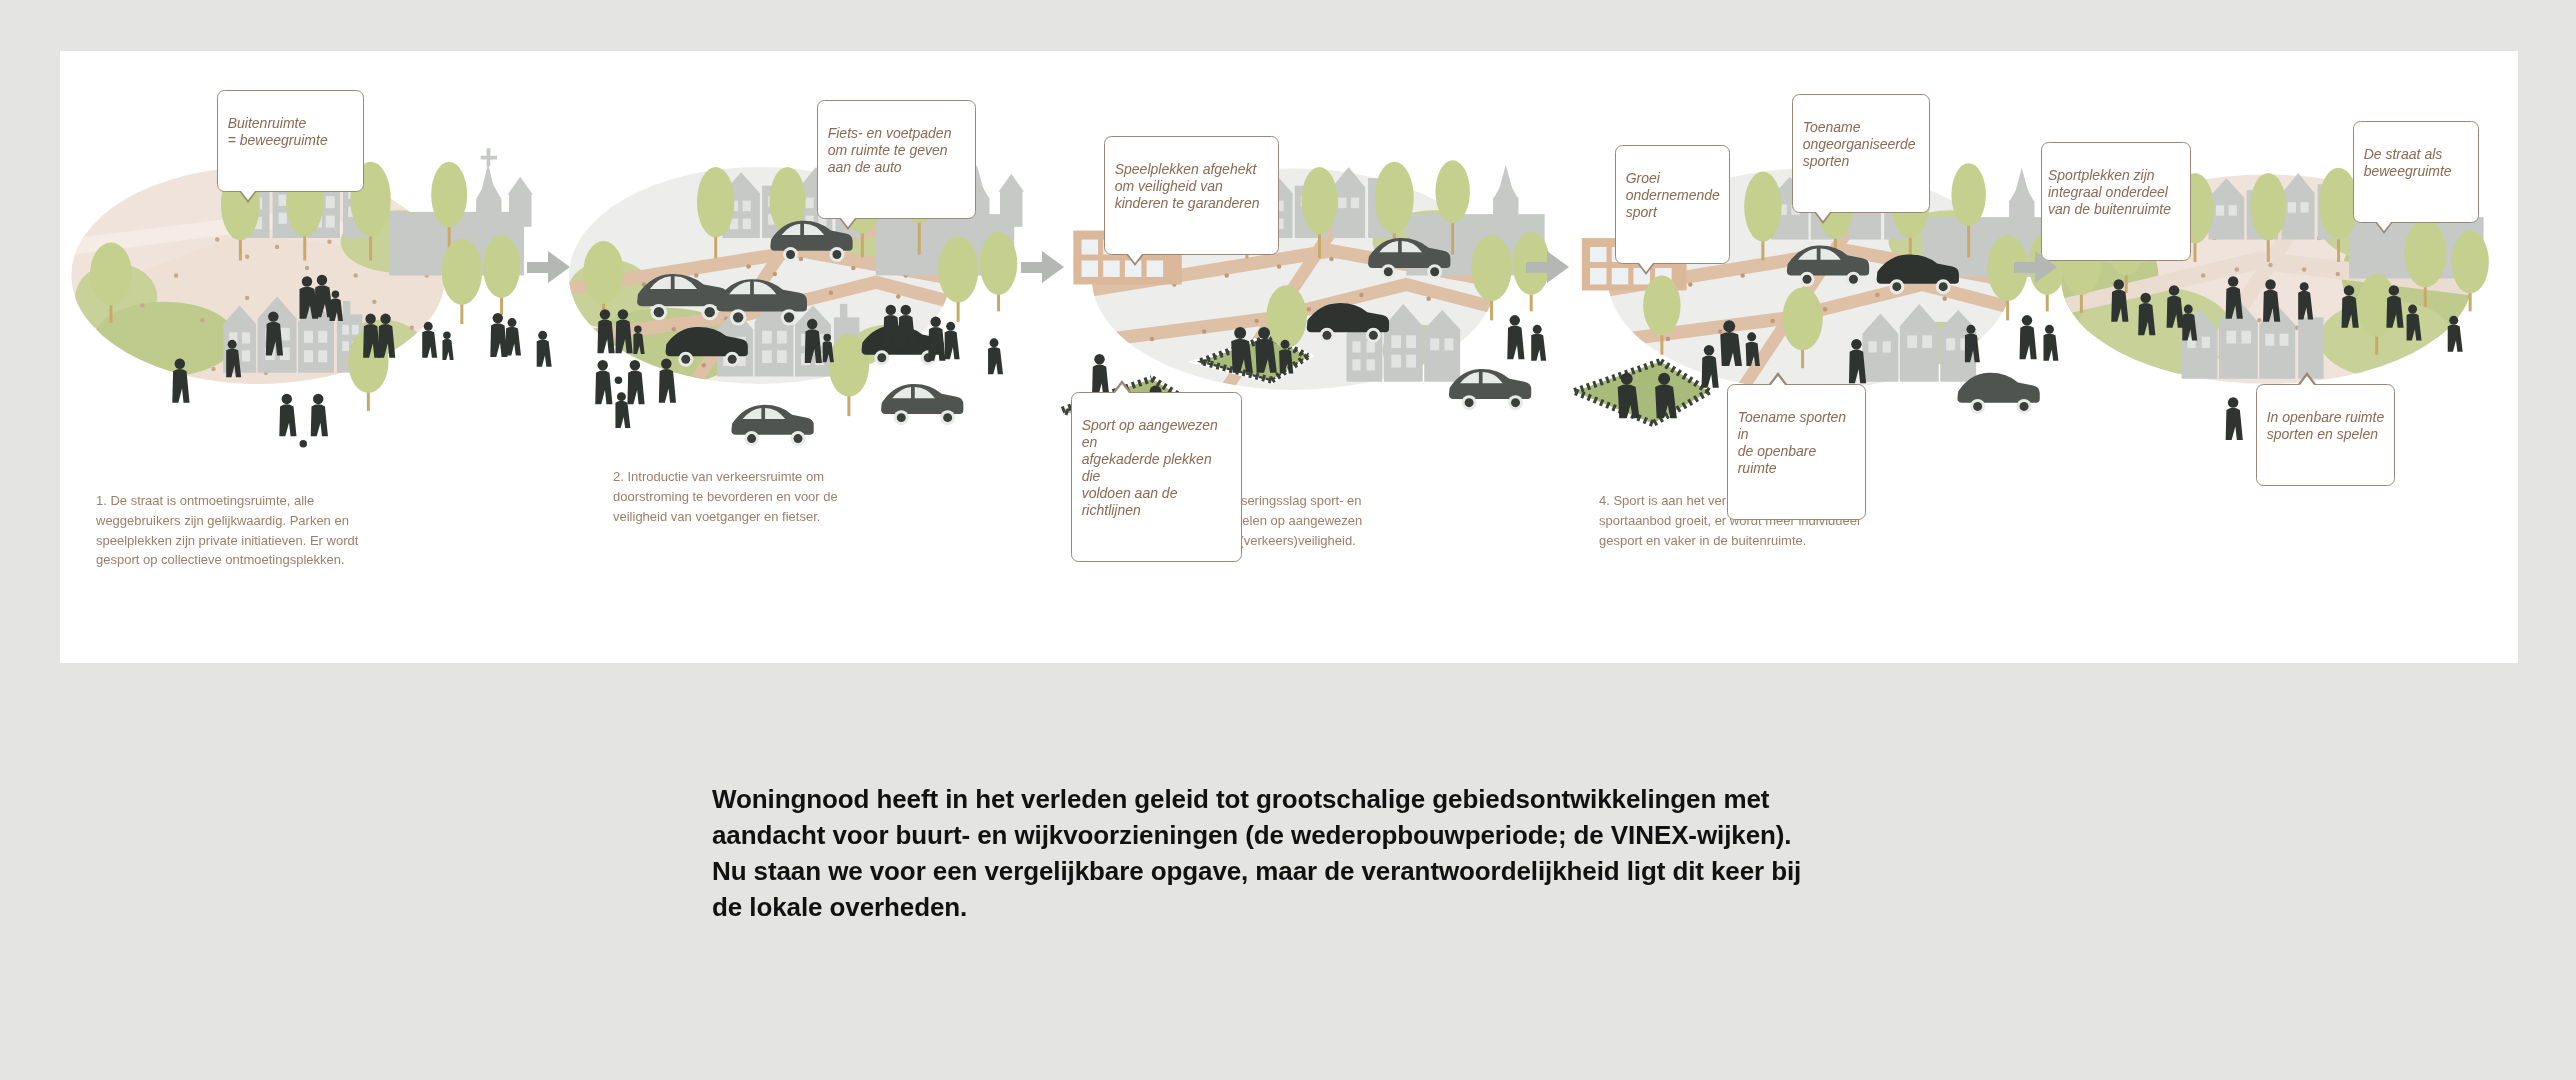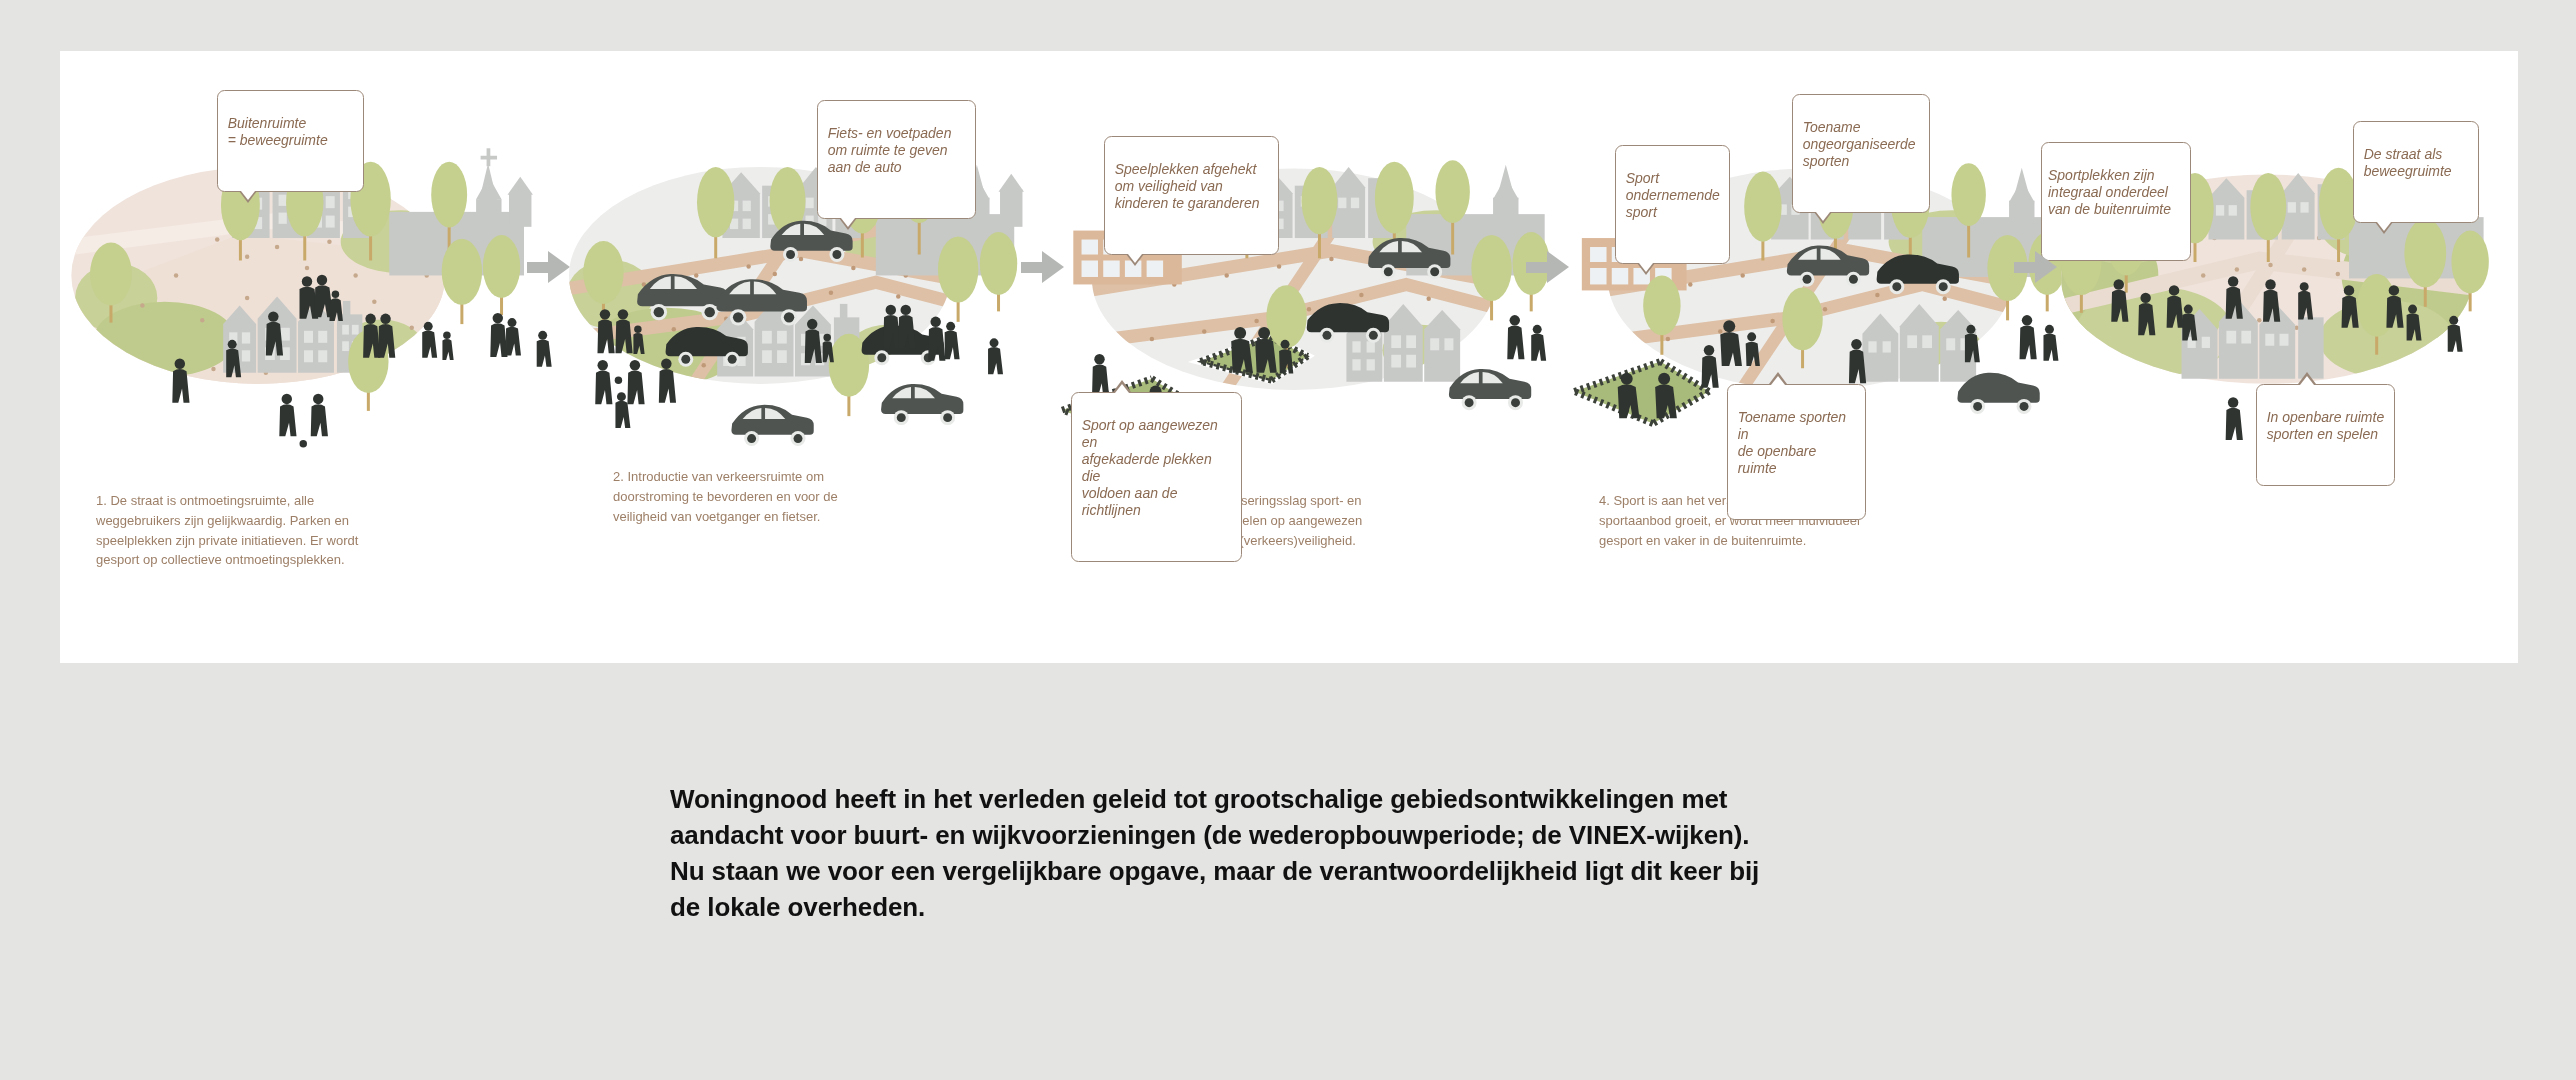--- a/index.html
+++ b/index.html
@@ -89,21 +89,21 @@
     position: absolute;
     font-size: 13px;
     line-height: 1.52;
     color: #9d7f67;
     white-space: pre-line;
   }
 
   
   .statement {
     position: absolute;
-    left: 670px; top: 782px;
+    left: 712px; top: 782px;
     width: 1496px;
     font-size: 26px;
     font-weight: bold;
     line-height: 1.38;
     color: #111111;
     white-space: pre-line;
     letter-spacing: -0.1px;
   }
 </style>
 </head>
@@ -1073,21 +1073,21 @@
                   <path d="M642 380 q8 -5 16 0 l4 34 -7 0 -2 -15 -4 15 -7 0 Z"></path>
                 </g>
               <g>
                   <circle cx="545" cy="372" r="6"></circle>
                   <path d="M537 380 q8 -5 16 0 l4 36 -7 0 -2 -16 -4 16 -7 0 Z"></path>
                 </g>
             </g>
           </svg>
         </div>
         <div class="callout tail-down" style="left:52px; top:94px; width:115px;">
-          <span>Sport
+          <span>Groei
 ondernemende
 sport</span>
           <span class="tail-out"></span>
           <span class="tail-in"></span>
         </div>
         <div class="callout tail-down" style="left:229px; top:43px; width:138px;">
           <span>Toename
 ongeorganiseerde
 sporten</span>
           <span class="tail-out"></span>

